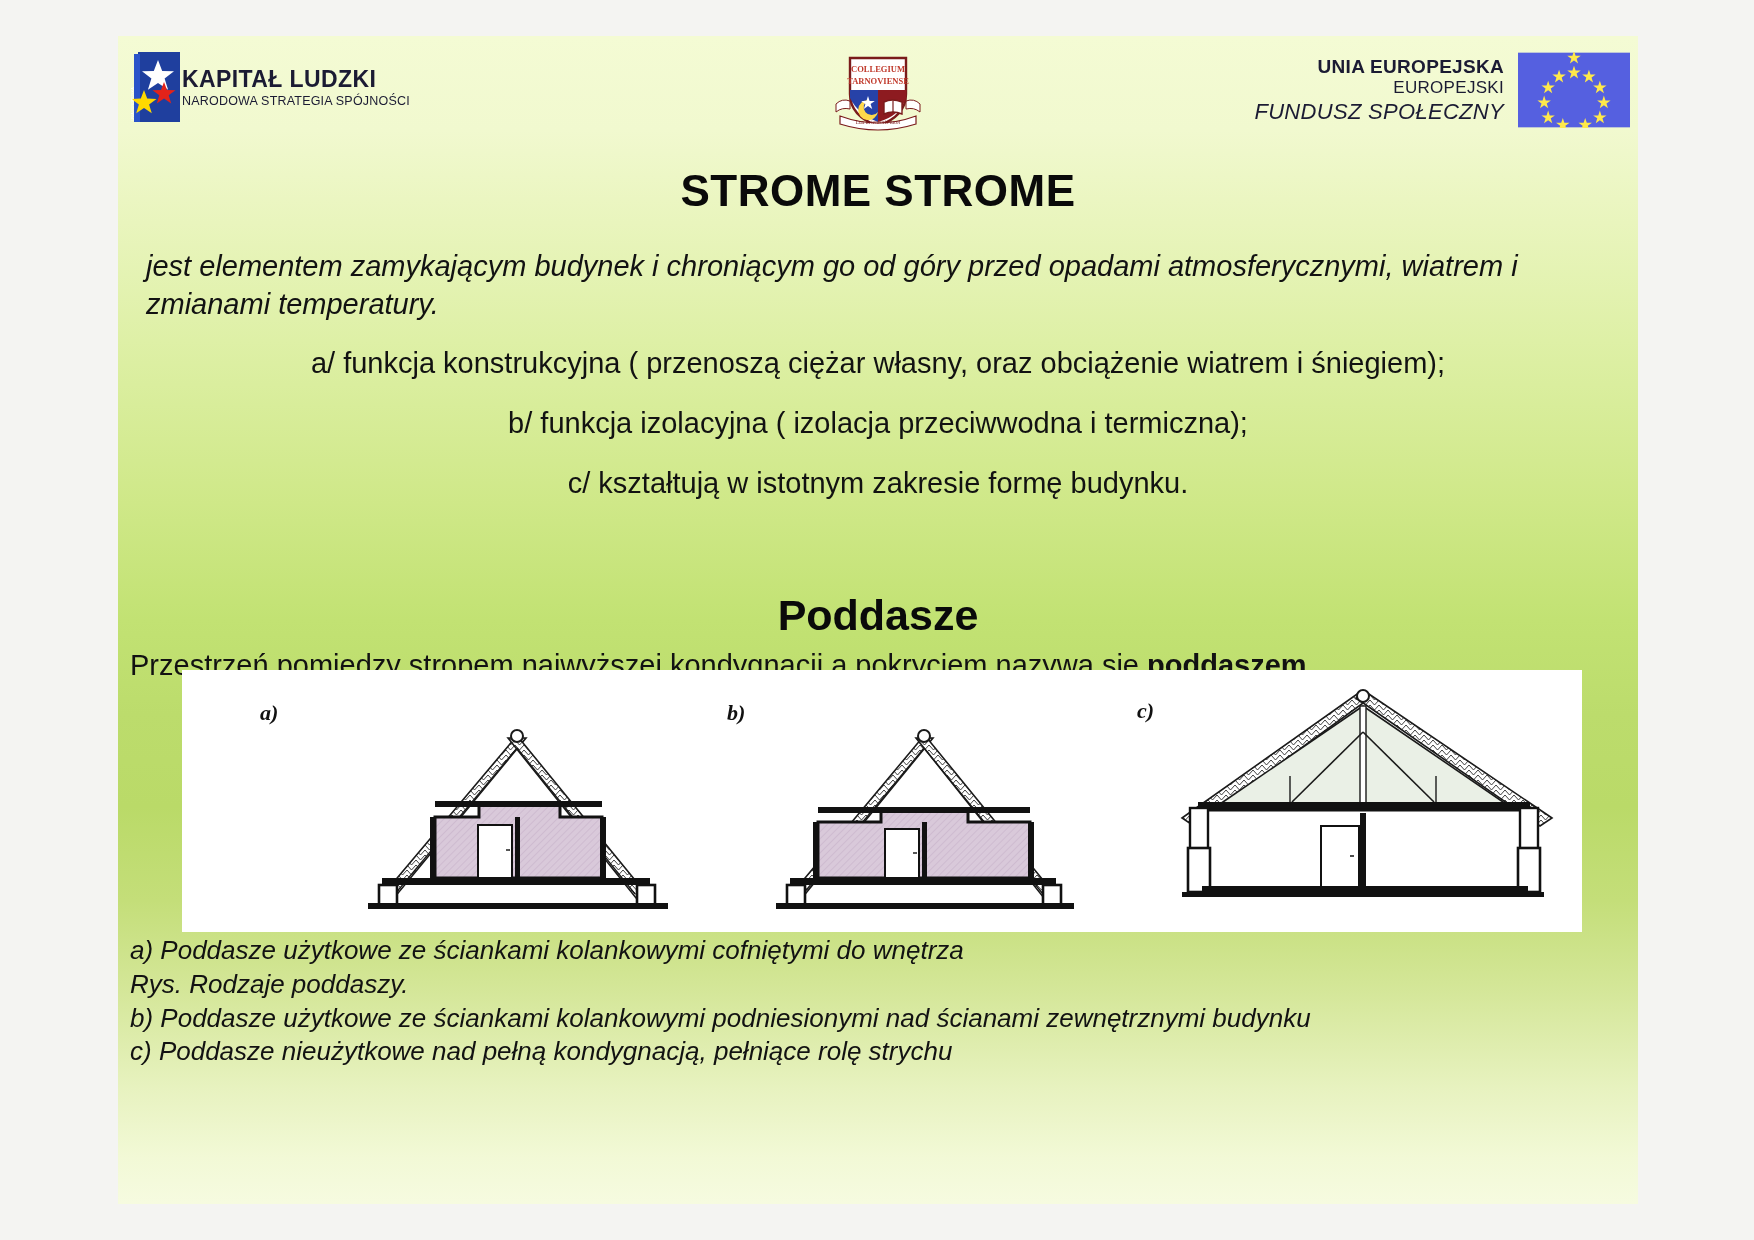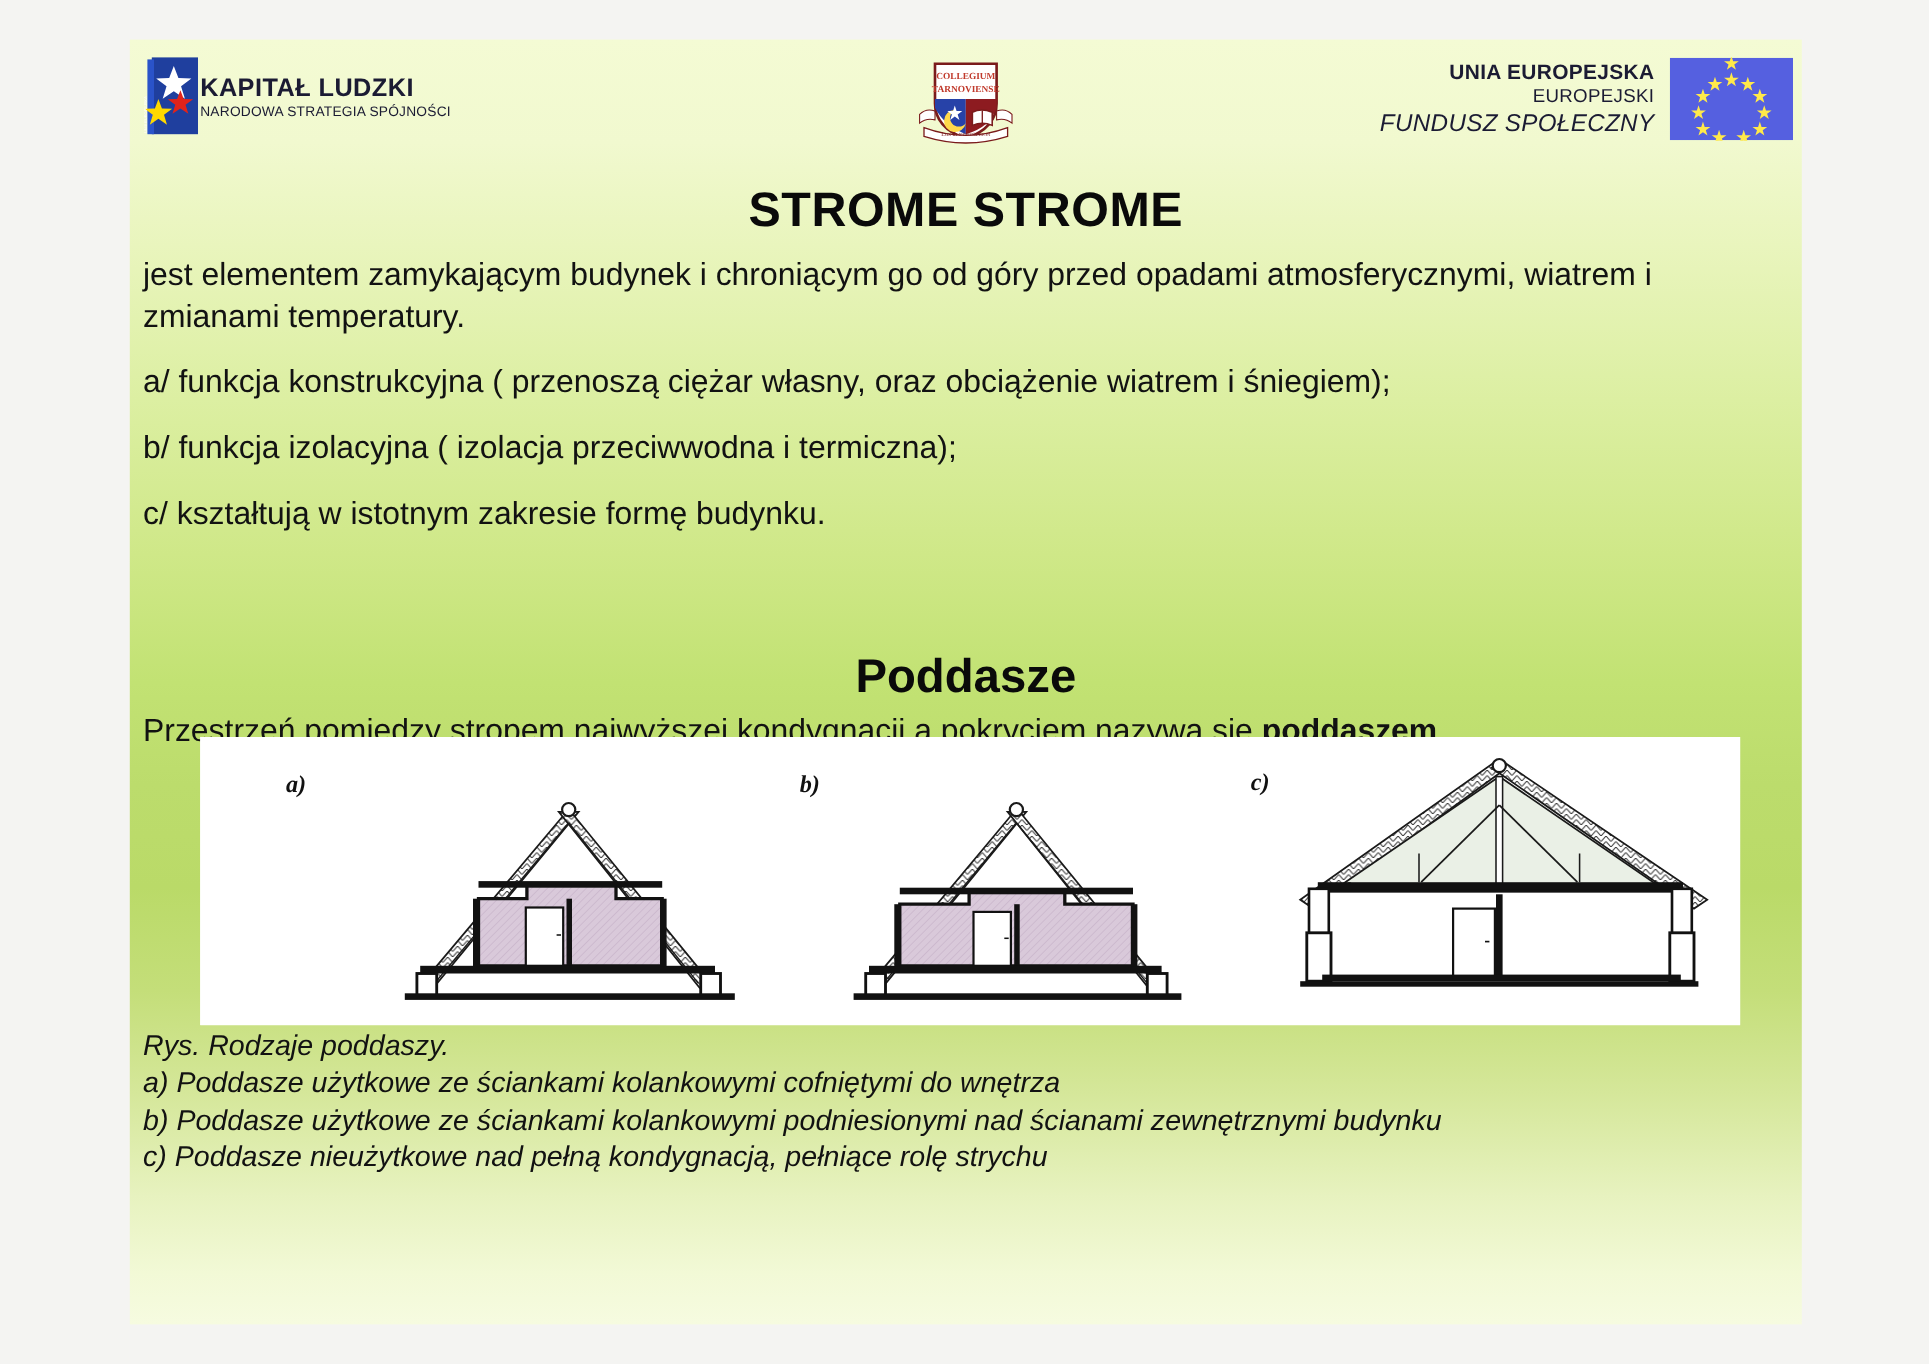--- a/index.html
+++ b/index.html
@@ -114,34 +114,36 @@
     font-size: 30px;
     font-weight: bold;
     color: #66dd2e;
     margin: 0 0 2px 0;
     line-height: 1.2;
   }
   .para {
     font-size: 29px;
     color: #121212;
     line-height: 1.30;
-    margin: 0;
+    margin: 16px;
+    font-style: italic;
   }
   .strong-line {
     font-size: 29px;
     font-weight: bold;
     color: #121212;
     margin: 22px 0 0 0;
     line-height: 1.3;
   }
   .li {
     font-size: 29px;
     color: #121212;
     margin: 22px 0 0 0;
     line-height: 1.3;
+    text-align: center;
   }
 
   .poddasze-head {
     position: absolute;
     left: 0; right: 0;
     top: 555px;
     text-align: center;
     font-size: 43px;
     font-weight: bold;
     color: #0a0a0a;
@@ -370,20 +372,20 @@
 
           <rect x="1006" y="178" width="22" height="44" fill="#ffffff" stroke="#111" stroke-width="2.6"></rect>
           <rect x="1336" y="178" width="22" height="44" fill="#ffffff" stroke="#111" stroke-width="2.6"></rect>
           <rect x="1020" y="216" width="326" height="6" fill="#111"></rect>
           <rect x="1000" y="222" width="362" height="5" fill="#111"></rect>
         </g>
       </svg>
     </div>
 
     <div class="caption">
+      <div>a) Poddasze użytkowe ze ściankami kolankowymi cofniętymi do wnętrza</div>
       <div>Rys. Rodzaje poddaszy.</div>
-      <div>a) Poddasze użytkowe ze ściankami kolankowymi cofniętymi do wnętrza</div>
       <div>b) Poddasze użytkowe ze ściankami kolankowymi podniesionymi nad ścianami zewnętrznymi budynku</div>
       <div>c) Poddasze nieużytkowe nad pełną kondygnacją, pełniące rolę strychu</div>
     </div>
 
   </div>
 </div>
 
 </body></html>

